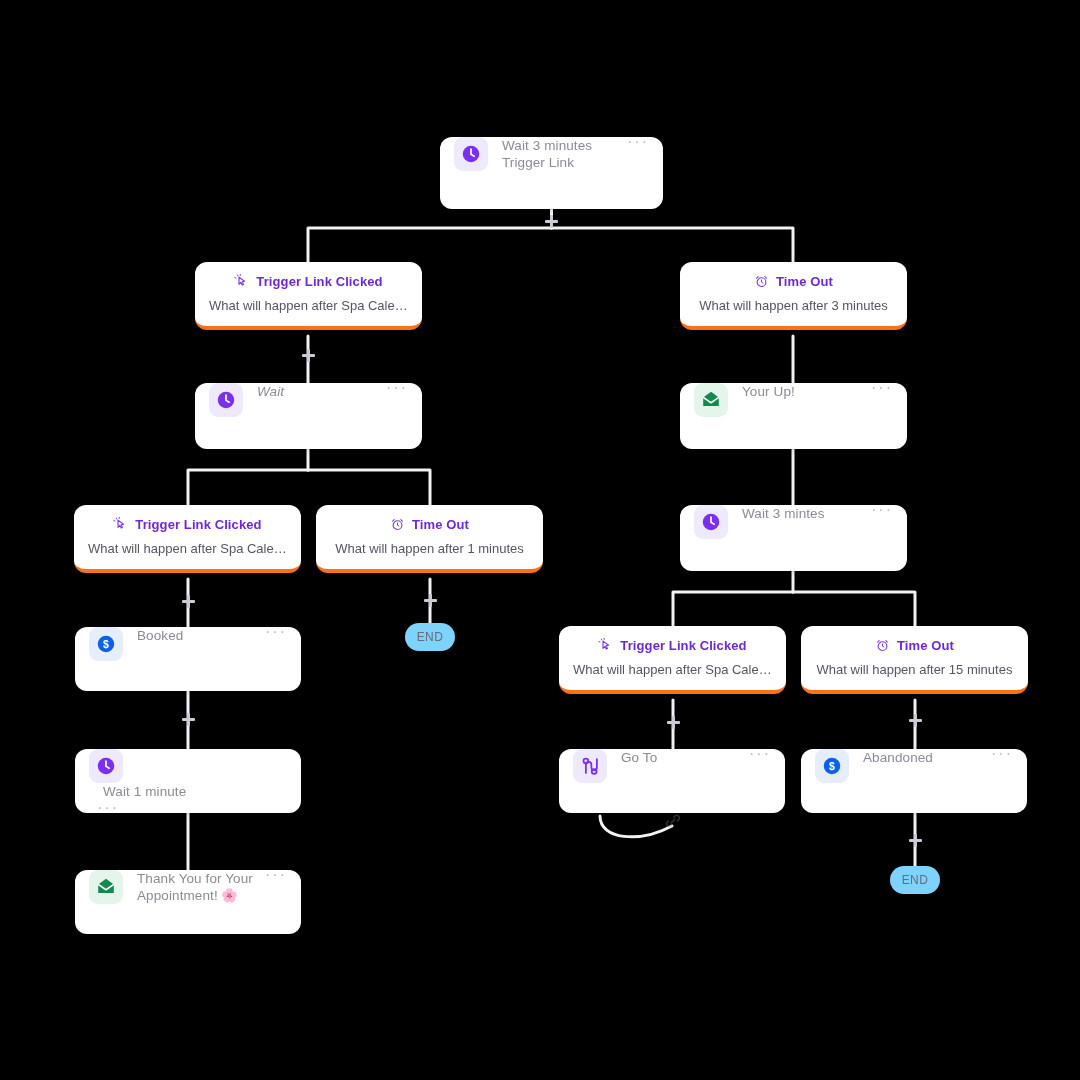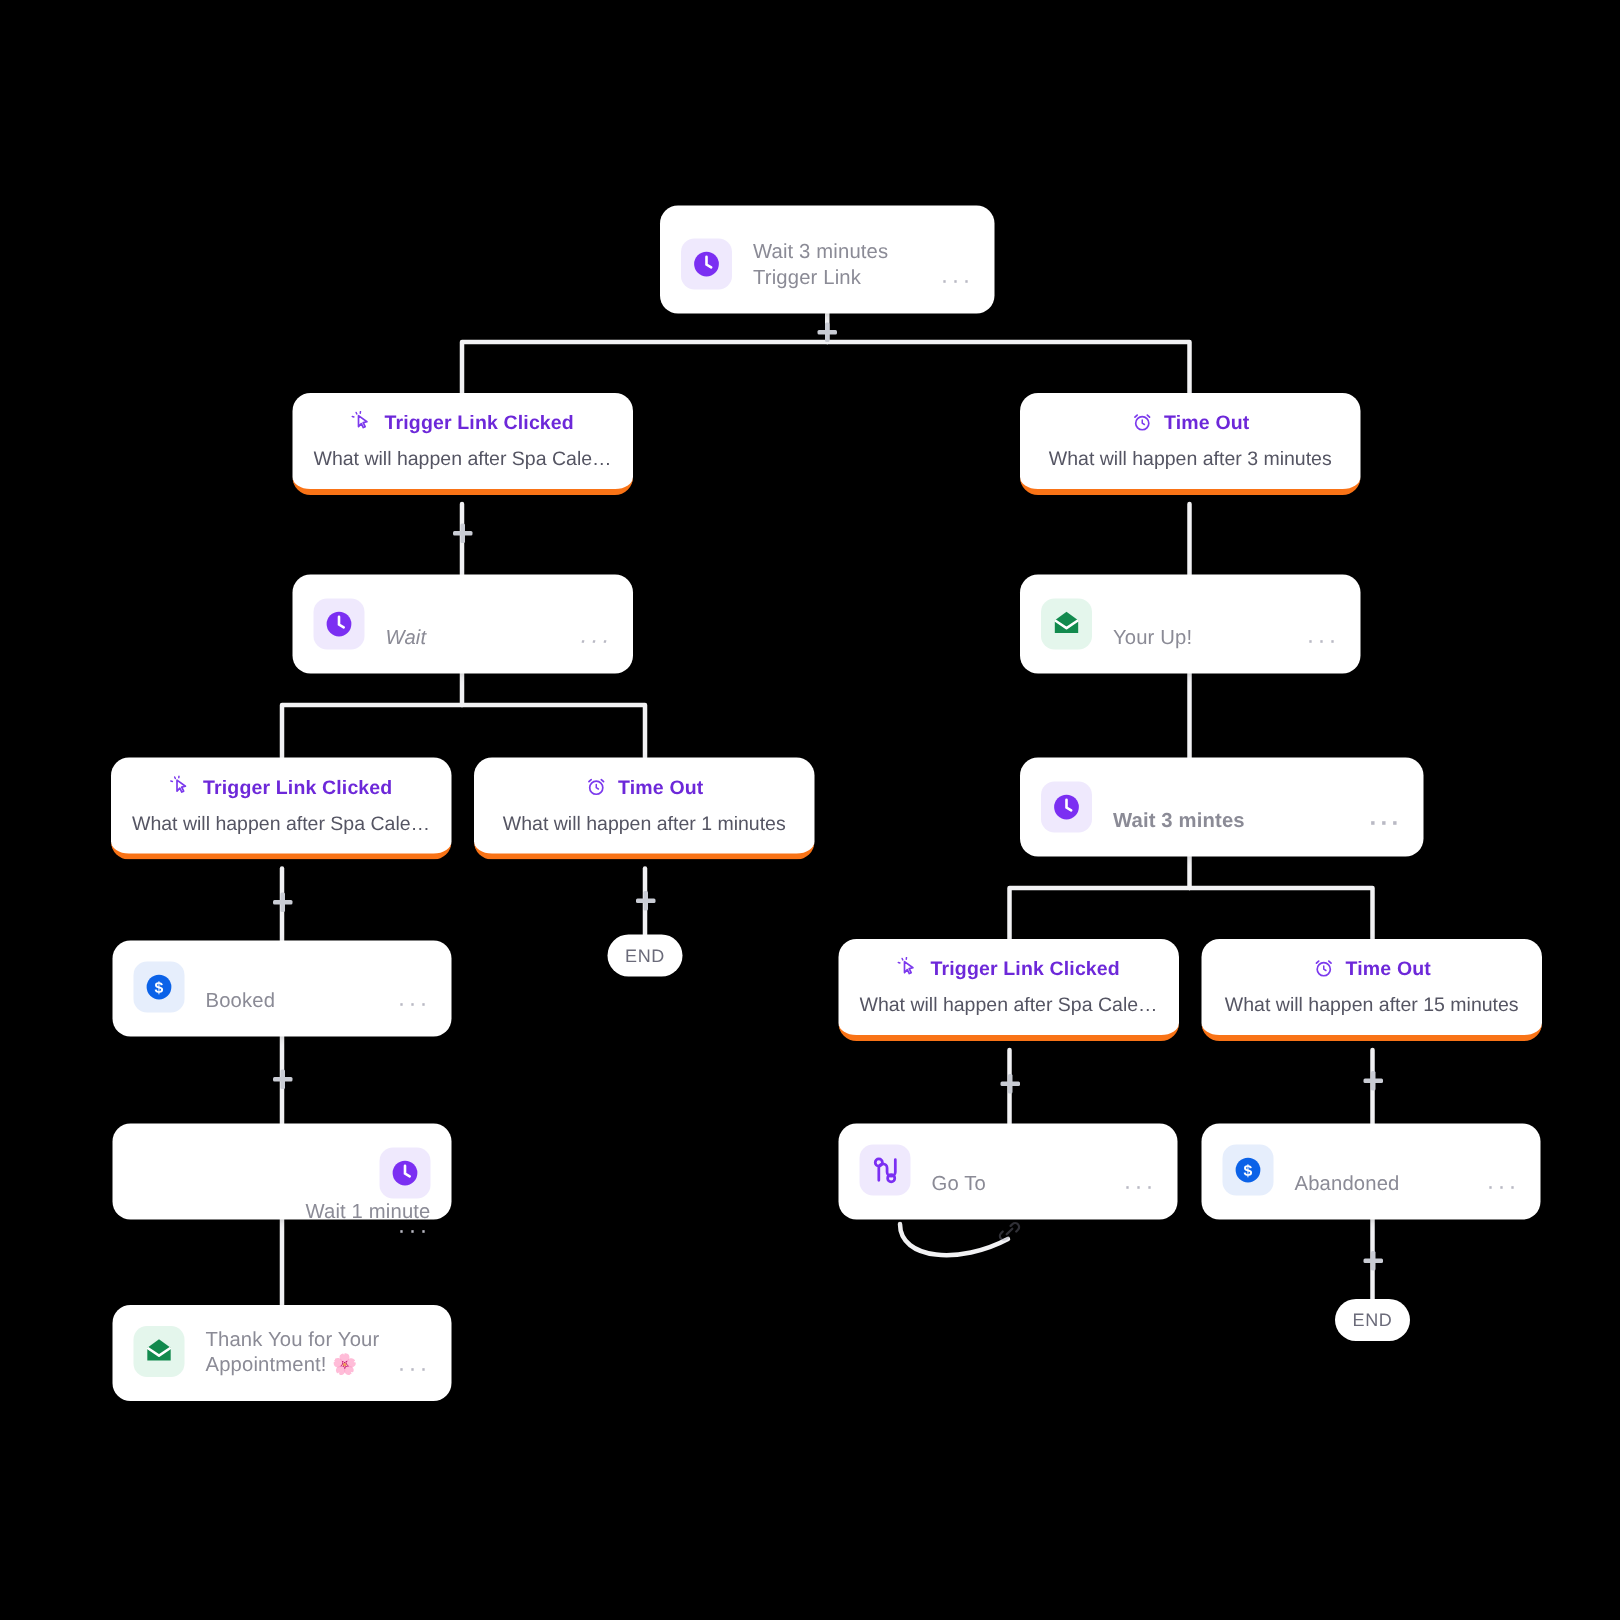--- a/index.html
+++ b/index.html
@@ -32,22 +32,22 @@
     position: absolute;
     box-sizing: border-box;
     background: #ffffff;
     border-radius: 12px;
     box-shadow: 0 2px 6px rgba(0,0,0,0.10), 0 1px 2px rgba(0,0,0,0.06);
   }
 
   
   .action {
     display: flex;
-    align-items: flex-end;
-    padding: 16px 14px;
+    align-items: flex-start;
+    padding: 0 14px;
   }
   .action .ic {
     width: 34px;
     height: 34px;
     border-radius: 9px;
     flex: 0 0 34px;
     display: flex;
     align-items: center;
     justify-content: center;
   }
@@ -96,21 +96,21 @@
     overflow: hidden;
     text-overflow: ellipsis;
   }
 
   
   .endpill {
     position: absolute;
     width: 50px;
     height: 28px;
     border-radius: 14px;
-    background: #ffffff;
+    background: #7dd3fc;
     color: #6b6b7a;
     font-size: 12px;
     letter-spacing: .4px;
     display: flex;
     align-items: center;
     justify-content: center;
     box-shadow: 0 1px 2px rgba(0,0,0,.08);
   }
 
   
@@ -265,21 +265,21 @@
       <svg width="15" height="15" viewBox="0 0 24 24">
         <circle cx="12" cy="13" r="7" fill="none" stroke="#7c3aed" stroke-width="1.8"></circle>
         <path d="M12 9.6V13l2.3 1.4" fill="none" stroke="#7c3aed" stroke-width="1.6" stroke-linecap="round"></path>
         <path d="M6.6 4.3L4.2 6.6M17.4 4.3l2.4 2.3" fill="none" stroke="#7c3aed" stroke-width="1.8" stroke-linecap="round"></path>
       </svg>
       <span>Time Out</span>
     </div>
     <div class="csub">What will happen after 1 minutes</div>
   </div>
 
-  <div class="node action" style="left:680px; top:505px; width:269px; height:66px;font-weight:bold;">
+  <div class="node action" style="left:680px; top:505px; width:227px; height:66px;">
     <span class="ic purple">
       <svg width="22" height="22" viewBox="0 0 24 24">
         <circle cx="12" cy="12" r="9" fill="#7b2ff2"></circle>
         <path d="M12 6.8v5.6l3.4 2" fill="none" stroke="#ffffff" stroke-width="1.9" stroke-linecap="round"></path>
       </svg>
     </span>
     <span class="title">Wait 3 mintes</span>
     <span class="dots">···</span>
   </div>
 

